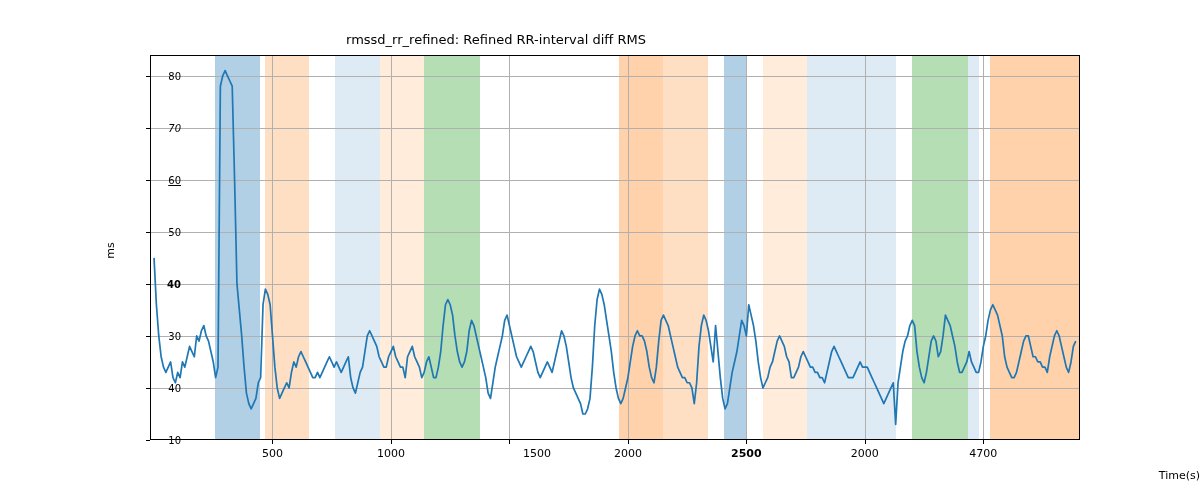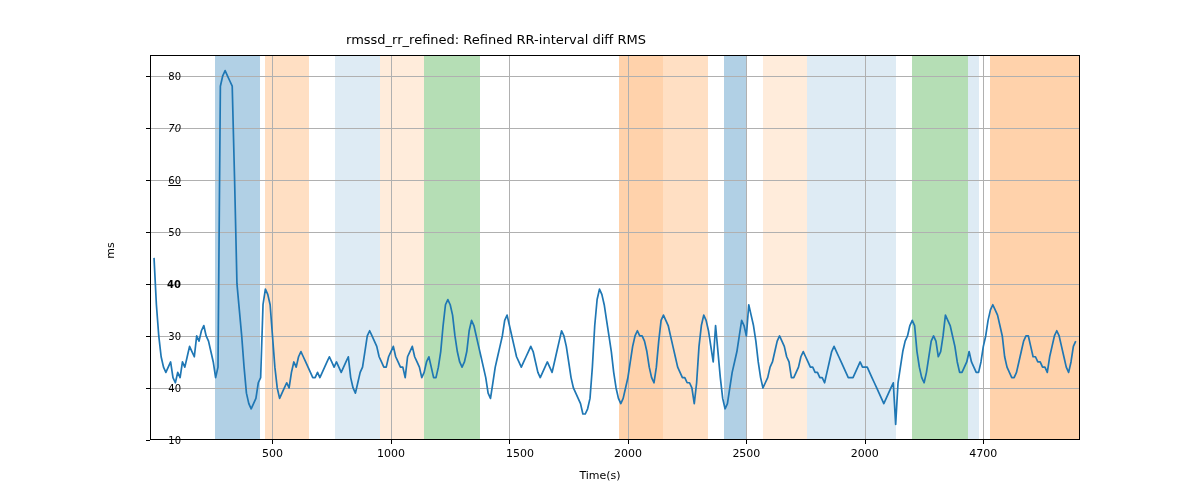--- a/index.html
+++ b/index.html
@@ -42,21 +42,21 @@
     left: 0;
     width: 992px;
     text-align: center;
     font-size: 13px;
   }
   .xlabel {
     position: absolute;
     bottom: 18px;
     left: 0;
     width: 1200px;
-    text-align: center;
+    text-align: right;
     font-size: 11px;
   }
   .ylabel {
     position: absolute;
     left: 100px;
     top: 0;
     height: 500px;
     width: 20px;
     display: flex;
     align-items: center;
@@ -157,25 +157,25 @@
   <div class="axes-border"></div>
   <div class="xlabel">Time(s)</div>
   <div class="ylabel">
       <span>ms</span>
     </div>
   <div id="xticks-container">
       <div class="xtick" style="left: 242.499px;">500</div>
       <div class="tick-mark-x" style="left: 272.499px;"></div>
       <div class="xtick" style="left: 360.971px;">1000</div>
       <div class="tick-mark-x" style="left: 390.971px;"></div>
-      <div class="xtick" style="left: 490px;">1500</div>
+      <div class="xtick" style="left: 507px;">1500</div>
       <div class="tick-mark-x" style="left: 509.442px;"></div>
       <div class="xtick" style="left: 597.913px;">2000</div>
       <div class="tick-mark-x" style="left: 627.913px;"></div>
-      <div class="xtick" style="left: 716.385px;">2500</div>
+      <div class="xtick" style="left: 716.385px; font-weight: bold;">2500</div>
       <div class="tick-mark-x" style="left: 746.385px;"></div>
       <div class="xtick" style="left: 834.856px;">2000</div>
       <div class="tick-mark-x" style="left: 864.856px;"></div>
       <div class="xtick" style="left: 953.327px;">4700</div>
       <div class="tick-mark-x" style="left: 983.327px;"></div>
     </div>
   <div id="yticks-container">
       <div class="ytick" style="top: 435px;">10</div>
       <div class="tick-mark-y" style="top: 440px;"></div>
       <div class="ytick" style="top: 382.973px;">40</div>

